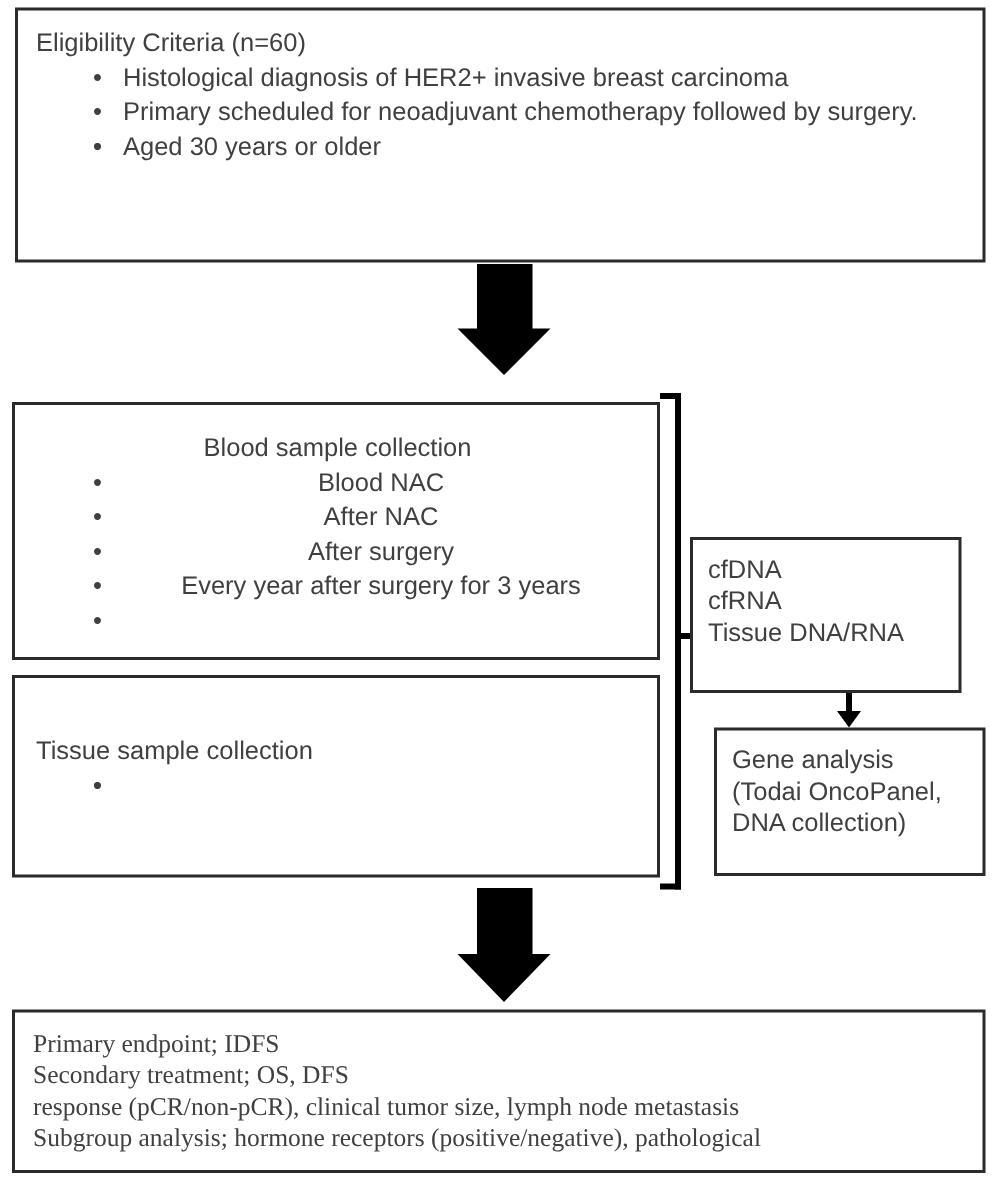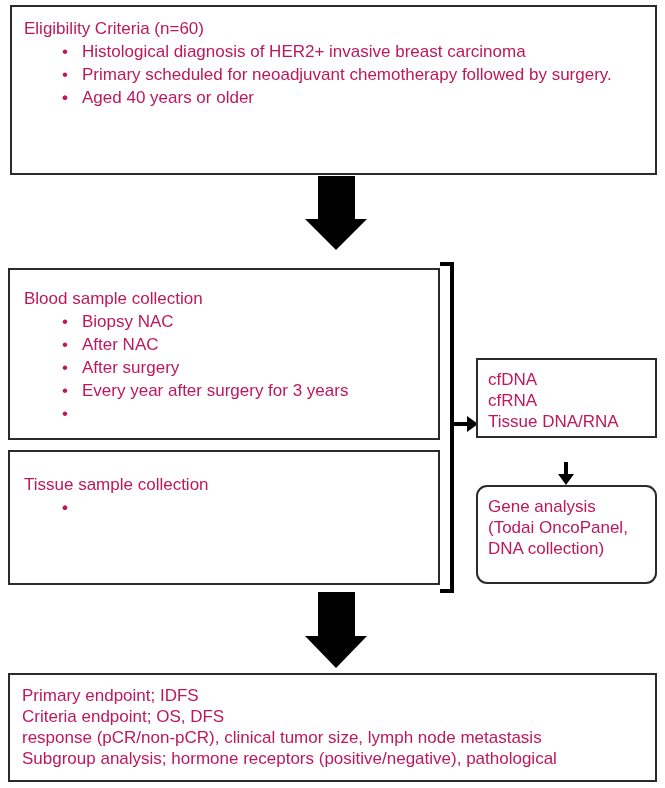--- a/index.html
+++ b/index.html
@@ -6,21 +6,21 @@
     margin: 0;
     padding: 0;
     background: #ffffff;
   }
   #canvas {
     position: relative;
     width: 665px;
     height: 788px;
     background: #ffffff;
     font-family: "Liberation Sans", sans-serif;
-    color: #be185d;
+    color: #404040;
     overflow: hidden;
   }
   .box {
     position: absolute;
     box-sizing: border-box;
     border: 2px solid #2b2b2b;
     background: #ffffff;
   }
   .box-inner {
     padding: 10px 12px 8px 12px;
@@ -134,39 +134,39 @@
         </li>
         <li>
           <span class="bullet-dot">•</span>
           <span>Primary scheduled for neoadjuvant chemotherapy followed by surgery.</span>
         </li>
         <li>
           <span class="bullet-dot">•</span>
         </li>
         <li>
           <span class="bullet-dot">•</span>
-          <span>Aged 40 years or older</span>
+          <span>Aged 30 years or older</span>
         </li>
       </ul>
     </div>
   </div>
 
   <div class="arrow-down" style="left:305px; top:176px; width:63px; height:74px;">
     <div class="shaft" style="left:13px; top:0px; width:37px; height:44px;"></div>
     <div class="head" style="left:0px; top:43px;
                 border-left-width:31.5px; border-right-width:31.5px; border-top-width:31px;"></div>
   </div>
 
-  <div class="box" style="left:8px; top:268px; width:432px; height:172px;">
+  <div class="box" style="left:8px; top:268px; width:432px; height:172px;text-align:center;">
     <div class="box-inner" style="padding-top:18px; padding-left:14px;">
       <div class="title-line">Blood sample collection</div>
       <ul class="bullets">
         <li>
           <span class="bullet-dot">•</span>
-          <span>Biopsy NAC</span>
+          <span>Blood NAC</span>
         </li>
         <li>
           <span class="bullet-dot">•</span>
           <span>After NAC</span>
         </li>
         <li>
           <span class="bullet-dot">•</span>
           <span>After surgery</span>
         </li>
         <li>
@@ -174,21 +174,21 @@
           <span>Every year after surgery for 3 years</span>
         </li>
         <li>
           <span class="bullet-dot">•</span>
         </li>
       </ul>
     </div>
   </div>
 
   <div class="box" style="left:8px; top:450px; width:432px; height:135px;">
-    <div class="box-inner" style="padding-top:22px; padding-left:14px;">
+    <div class="box-inner" style="padding-top:38px; padding-left:14px;">
       <div class="title-line">Tissue sample collection</div>
       <ul class="bullets">
         <li>
           <span class="bullet-dot">•</span>
         </li>
         <li>
           <span class="bullet-dot">•</span>
         </li>
       </ul>
     </div>
@@ -198,49 +198,49 @@
     <div class="b-top" style="left:0px; top:0px; width:14px; height:4px;"></div>
     <div class="b-vert" style="left:10px; top:0px; width:4px; height:331px;"></div>
     <div class="b-bot" style="left:0px; top:327px; width:14px; height:4px;"></div>
   </div>
 
   <div class="thin-arrow-right" style="left:450px; top:416px; width:28px; height:16px;">
     <div class="r-shaft" style="left:0px; top:6px; width:19px;"></div>
     <div class="r-head" style="left:17px; top:0px;"></div>
   </div>
 
-  <div class="box" style="left:476px; top:358px; width:181px; height:80px;">
+  <div class="box" style="left:460px; top:358px; width:181px; height:104px;">
     <div class="box-inner" style="padding-top:9px; padding-left:10px;">
       <div class="line">cfDNA</div>
       <div class="line">cfRNA</div>
       <div class="line">Tissue DNA/RNA</div>
     </div>
   </div>
 
   <div class="thin-arrow-down" style="left:558px; top:462px; width:16px; height:24px;">
     <div class="t-shaft" style="left:6px; top:0px; height:14px;"></div>
     <div class="t-head" style="left:0px; top:12px;"></div>
   </div>
 
-  <div class="box" style="left:476px; top:485px; width:181px; height:99px;border-radius:11px;">
+  <div class="box" style="left:476px; top:485px; width:181px; height:99px;">
     <div class="box-inner" style="padding-top:9px; padding-left:10px;">
       <div class="line">Gene analysis</div>
       <div class="line">(Todai OncoPanel,</div>
       <div class="line">DNA collection)</div>
     </div>
   </div>
 
   <div class="arrow-down" style="left:305px; top:592px; width:63px; height:76px;">
     <div class="shaft" style="left:13px; top:0px; width:37px; height:45px;"></div>
     <div class="head" style="left:0px; top:44px;
                 border-left-width:31.5px; border-right-width:31.5px; border-top-width:32px;"></div>
   </div>
 
-  <div class="box" style="left:8px; top:673px; width:649px; height:109px;">
+  <div class="box" style="left:8px; top:673px; width:649px; height:109px;font-family:Liberation Serif, serif;">
     <div class="box-inner" style="padding-top:10px; padding-left:12px;">
       <div class="line">Primary endpoint; IDFS</div>
-      <div class="line">Criteria endpoint; OS, DFS</div>
+      <div class="line">Secondary treatment; OS, DFS</div>
       <div class="line">response (pCR/non-pCR), clinical tumor size, lymph node metastasis</div>
       <div class="line">Subgroup analysis; hormone receptors (positive/negative), pathological</div>
     </div>
   </div>
 
 </div>
 
 </body></html>

